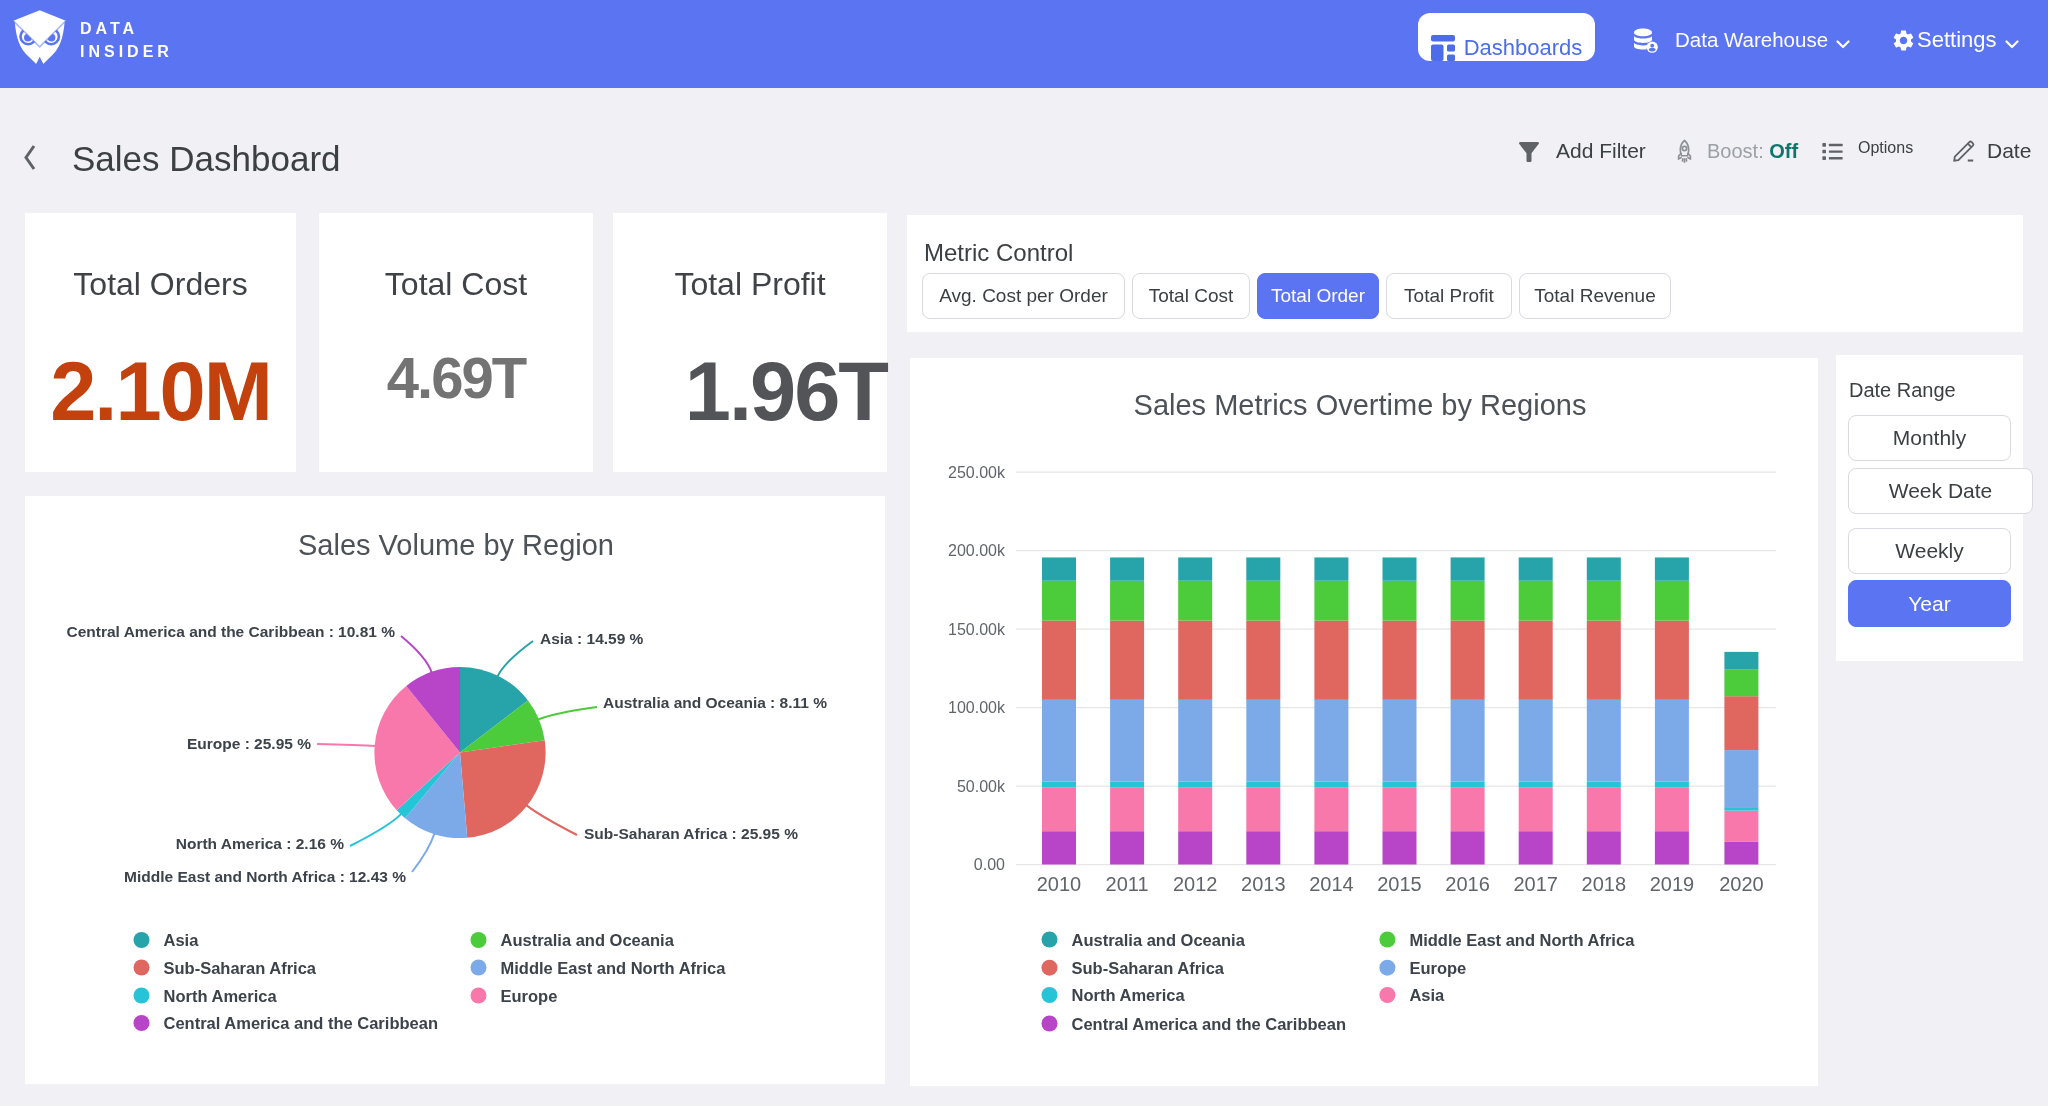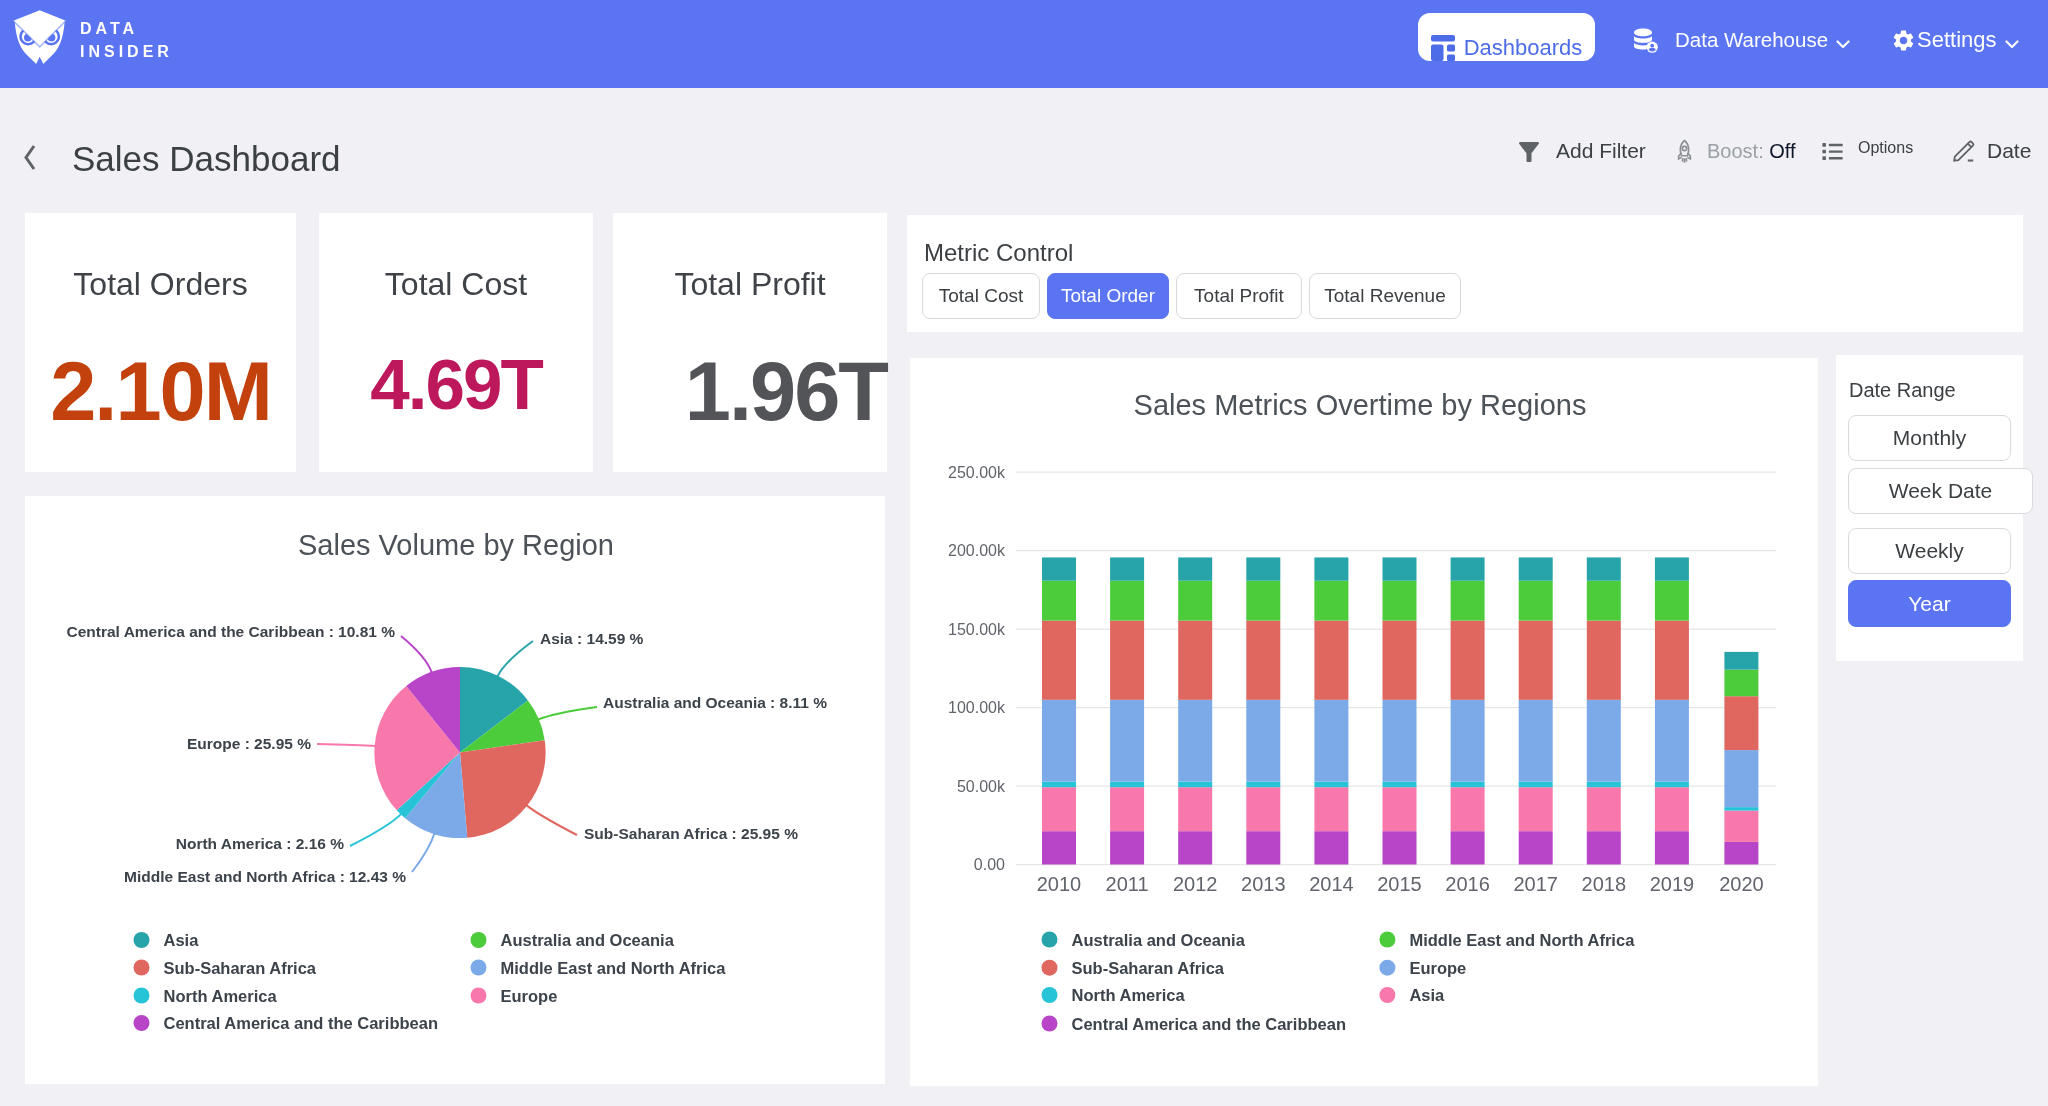--- a/index.html
+++ b/index.html
@@ -69,21 +69,21 @@
 <div class="abs" style="left:1556px;top:139px;font-size:21px;color:#3c4043">Add Filter</div>
 <div class="abs" style="left:1671px;top:138px"><svg width="27" height="27" viewBox="0 0 24 24" fill="none" stroke="#8d9196" stroke-width="1.5">
 <path d="M12,2.2 C14.6,4.3 15.7,7.6 15.7,10.6 C15.7,12.4 15.3,14.3 14.5,15.8 L9.5,15.8 C8.7,14.3 8.3,12.4 8.3,10.6 C8.3,7.6 9.4,4.3 12,2.2 Z"></path>
 <circle cx="12" cy="9.3" r="1.9"></circle>
 <path d="M9.4,13.2 L6.8,16 L6.8,18.6 L9.5,17.2"></path>
 <path d="M14.6,13.2 L17.2,16 L17.2,18.6 L14.5,17.2"></path>
 <path d="M10.6,18 L10.1,21"></path>
       <path d="M12,18 L12,22"></path>
       <path d="M13.4,18 L13.9,21"></path>
 </svg></div>
-<div class="abs" style="left:1707px;top:140px;font-size:20px;color:#9aa0a6">Boost: <span style="color:#0f172a;font-weight:normal">Off</span></div>
+<div class="abs" style="left:1707px;top:140px;font-size:20px;color:#9aa0a6">Boost: <span style="color:#0f766e;font-weight:bold">Off</span></div>
 <div class="abs" style="left:1819px;top:138px"><svg width="27" height="27" viewBox="0 0 24 24" fill="#5f6368">
 <rect x="3" y="4.5" width="3.2" height="3.2" rx="0.6"></rect>
       <rect x="8.8" y="5.1" width="12.2" height="2.2" rx="0.5"></rect>
 <rect x="3" y="10.4" width="3.2" height="3.2" rx="0.6"></rect>
       <rect x="8.8" y="11" width="12.2" height="2.2" rx="0.5"></rect>
 <rect x="3" y="16.3" width="3.2" height="3.2" rx="0.6"></rect>
       <rect x="8.8" y="16.9" width="12.2" height="2.2" rx="0.5"></rect>
 </svg></div>
 <div class="abs" style="left:1858px;top:139px;font-size:16px;color:#3c4043">Options</div>
 <div class="abs" style="left:1951px;top:138px"><svg width="26" height="26" viewBox="0 0 24 24" fill="none" stroke="#5f6368" stroke-width="1.7">
@@ -93,26 +93,27 @@
 </svg></div>
 <div class="abs" style="left:1987px;top:139px;font-size:21px;color:#3c4043">Date</div>
 
 <div class="card" style="left:25px;top:213px;width:271px;height:259px"></div>
 <div class="card" style="left:319px;top:213px;width:274px;height:259px"></div>
 <div class="card" style="left:613px;top:213px;width:274px;height:259px"></div>
 <div class="abs" style="left:25px;top:266px;width:271px;text-align:center;font-size:32px;color:#3f4348">Total Orders</div>
 <div class="abs" style="left:319px;top:266px;width:274px;text-align:center;font-size:32px;color:#3f4348">Total Cost</div>
 <div class="abs" style="left:613px;top:266px;width:274px;text-align:center;font-size:32px;color:#3f4348">Total Profit</div>
 <div class="abs" style="left:25px;top:344px;width:271px;text-align:center;font-size:83px;font-weight:bold;color:#c2410c;letter-spacing:-2px">2.10M</div>
-<div class="abs" style="left:319px;top:344px;width:274px;text-align:center;font-size:71px;font-weight:bold;color:#be185d;letter-spacing:-2px">4.69T</div>
+<div class="abs" style="left:319px;top:344px;width:274px;text-align:center;font-size:58px;font-weight:bold;color:#737373;letter-spacing:-2px">4.69T</div>
 <div class="abs" style="left:613px;top:344px;width:274px;text-align:right;font-size:83px;font-weight:bold;color:#525457;letter-spacing:-2px">1.96T</div>
 
 <div class="card" style="left:907px;top:215px;width:1116px;height:117px"></div>
 <div class="abs" style="left:924px;top:239px;font-size:24px;color:#3c4043">Metric Control</div>
 <div class="abs" style="left:922px;top:273px;display:flex">
+  <div class="btn" style="width:203px;margin-right:7px">Avg. Cost per Order</div>
   <div class="btn" style="width:118px;margin-right:7px">Total Cost</div>
   <div class="btn sel" style="width:122px;margin-right:7px">Total Order</div>
   <div class="btn" style="width:126px;margin-right:7px">Total Profit</div>
   <div class="btn" style="width:152px">Total Revenue</div>
 </div>
 
 <div class="card" style="left:25px;top:496px;width:860px;height:588px"><svg width="860" height="588" viewBox="0 0 860 588">
 <text x="431" y="59" text-anchor="middle" style="font-family:&quot;Liberation Sans&quot;,sans-serif;font-size:29px;fill:#4d5259">Sales Volume by Region</text>
 <path d="M435.0,256.5 L435.00,170.90 A85.6,85.6 0 0 1 502.93,204.42 Z" fill="#27a4aa"></path>
       <path d="M435.0,256.5 L502.93,204.42 A85.6,85.6 0 0 1 519.71,244.17 Z" fill="#4ccb3b"></path>

